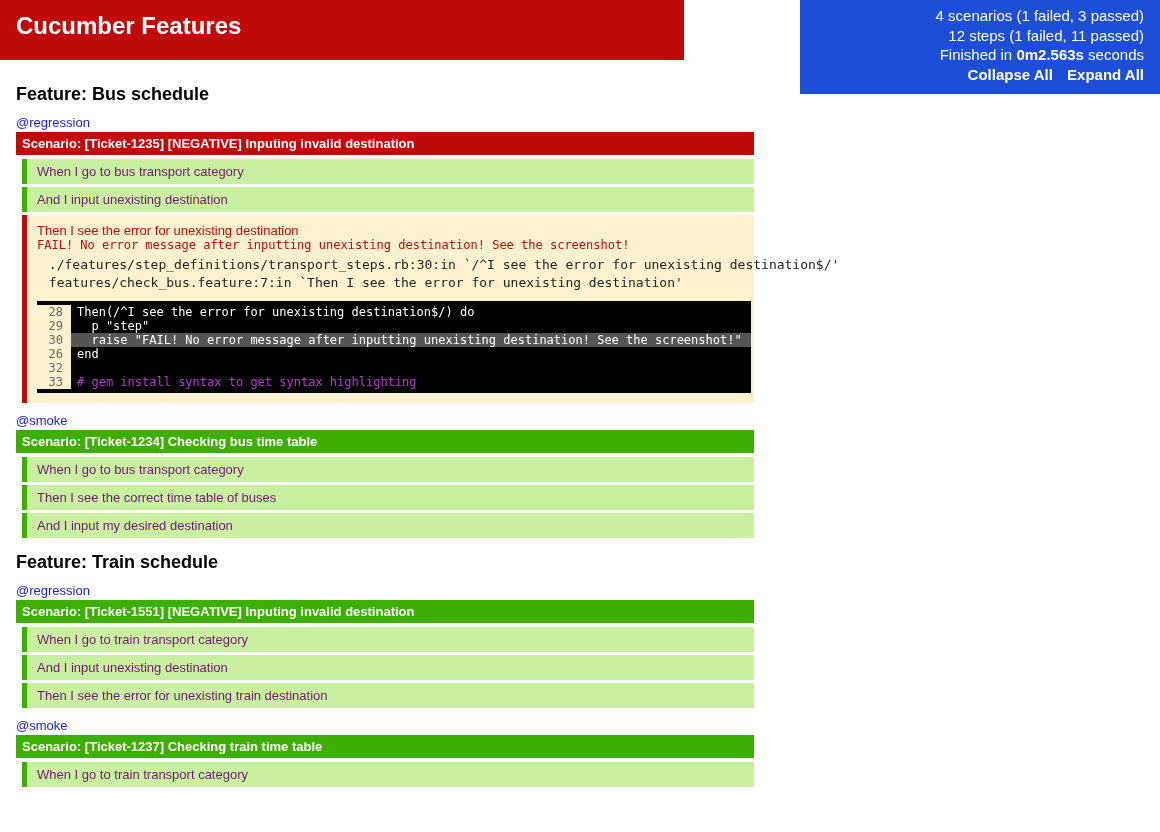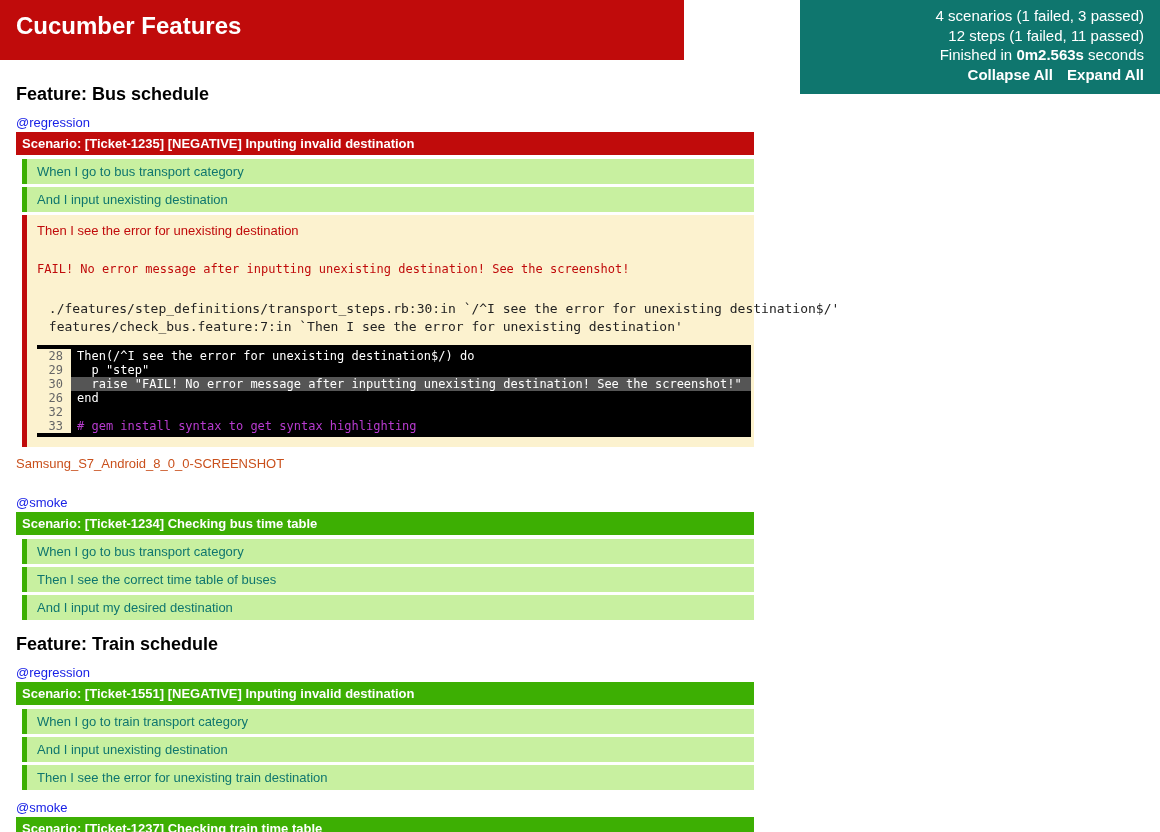--- a/index.html
+++ b/index.html
@@ -24,21 +24,21 @@
   .header-bar h1 {
     margin: 0;
     font-size: 24px;
     font-weight: bold;
   }
   .summary-box {
     position: absolute;
     top: 0;
     right: 0;
     width: 360px;
-    background: #0f766e;
+    background: #1d4ed8;
     color: #fff;
     text-align: right;
     padding: 6px 16px 10px 16px;
     font-size: 15px;
     line-height: 1.3;
   }
   .summary-box .line { white-space: nowrap; }
   .summary-box .duration strong { font-weight: bold; }
   .summary-links a {
     color: #fff;
@@ -73,33 +73,33 @@
   .scenario-header.passed  { background: #3daf03; }
   .step {
     border-left: 5px solid;
     padding: 5px 10px;
     margin: 3px 0 3px 6px;
     font-size: 13px;
   }
   .step.passed {
     border-left-color: #3daf03;
     background: #c8f0a0;
-    color: #0f766e;
+    color: #701a75;
   }
   .step.failed-block {
     border-left-color: #c00b0b;
     background: #fcf2cf;
     padding: 8px 3px 10px 10px;
   }
   .step.failed-block .step-name { color: #c00b0b; }
   .fail-msg {
     color: #c00b0b;
     font-family: Menlo, Monaco, Consolas, monospace;
     font-size: 12px;
-    margin: 24px 0;
+    margin: 0 0;
     white-space: pre;
   }
   .trace {
     color: #222;
     font-family: Menlo, Monaco, Consolas, monospace;
     font-size: 13px;
     white-space: pre;
     margin: 4px 0 10px 4px;
     line-height: 1.35;
   }
@@ -186,20 +186,20 @@
             </div>
             <div class="code-line">
               <div class="gutter">32</div>
               <div class="code"></div>
             </div>
             <div class="code-line">
               <div class="gutter">33</div>
               <div class="code"><span class="comment"># gem install syntax to get syntax highlighting</span></div>
             </div>
           </div>
-        </div><a class="screenshot-link">Samsung_S7_Android_8_0_0-SCREENSHOT</a></div>
+        </div></div>
       <div class="scenario-block"><a class="tag-link">@smoke</a><div class="scenario-header passed">Scenario: [Ticket-1234] Checking bus time table</div><div class="step passed">When I go to bus transport category</div><div class="step passed">Then I see the correct time table of buses</div><div class="step passed">And I input my desired destination</div></div>
       <h2 class="feature-title">Feature: Train schedule</h2>
       <div class="scenario-block"><a class="tag-link">@regression</a><div class="scenario-header passed">Scenario: [Ticket-1551] [NEGATIVE] Inputing invalid destination</div><div class="step passed">When I go to train transport category</div><div class="step passed">And I input unexisting destination</div><div class="step passed">Then I see the error for unexisting train destination</div></div>
       <div class="scenario-block"><a class="tag-link">@smoke</a><div class="scenario-header passed">Scenario: [Ticket-1237] Checking train time table</div><div class="step passed">When I go to train transport category</div></div>
     </div>
 
 </div>
 
 </body></html>

